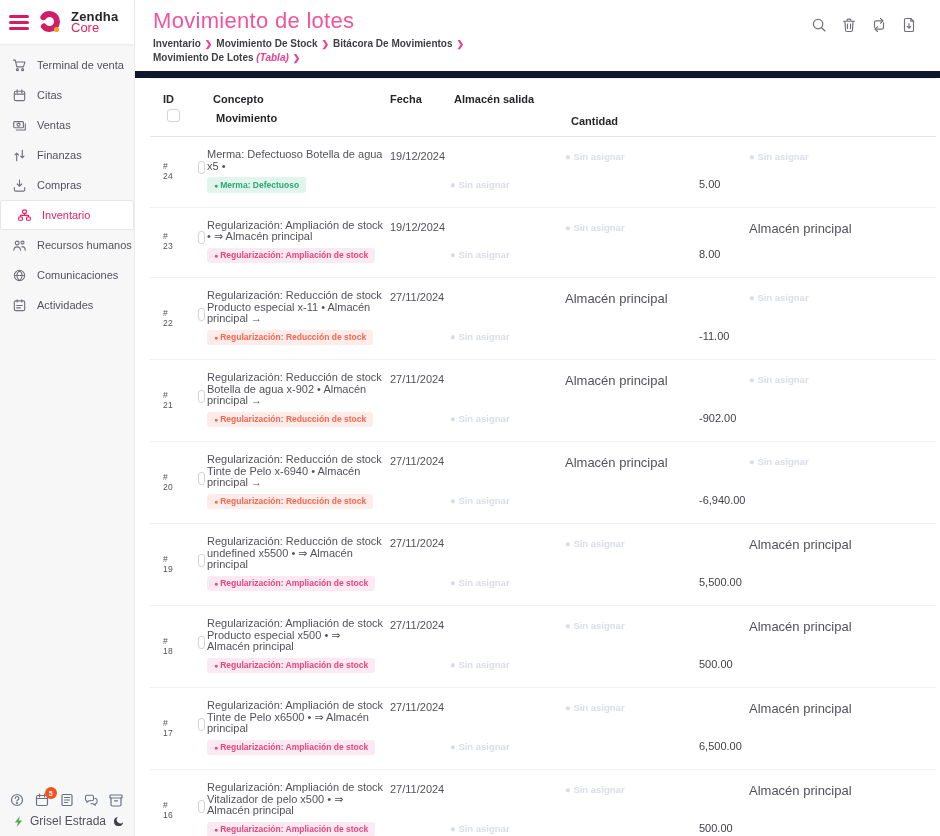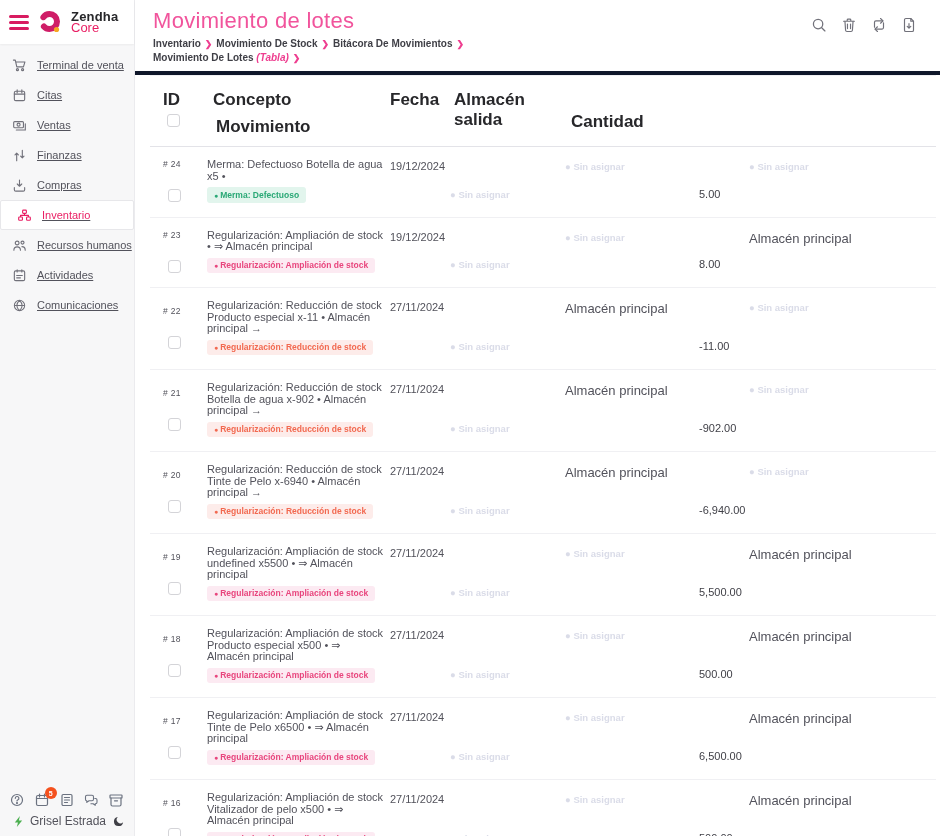--- a/index.html
+++ b/index.html
@@ -13,21 +13,21 @@
     border-right:1px solid #ebebee; display:flex; flex-direction:column; }
   .logo-row { height:44px; background:#fff; display:flex; align-items:center;
     padding-left:9px; gap:9px; box-shadow:0 1px 2px rgba(0,0,0,.05); }
   .hamburger { display:flex; flex-direction:column; gap:3px; cursor:pointer; }
   .hamburger span { display:block; width:20px; height:3px; background:#d81b60; border-radius:2px; }
   .logo-mark { width:24px; height:24px; }
   .logo-text { display:flex; flex-direction:column; line-height:11px; }
   .logo-text .name { font-size:13px; color:#27272a; font-weight:bold; letter-spacing:.2px; }
   .logo-text .core { font-size:13px; color:#e91e63; font-weight:normal; }
 
-  nav { padding-top:6px;text-decoration:underline; }
+  nav { padding-top:6px; }
   .nav-item { height:30px; display:flex; align-items:center; gap:10px;
     padding-left:12px; font-size:11px; color:#52525b; cursor:pointer; }
   .nav-ic { width:15px; height:15px; color:#71717a; display:flex; align-items:center; }
   .nav-ic svg { width:15px; height:15px; }
   .nav-item.active { background:#fff; border:1px solid #e7e7ea; border-radius:2px;
     color:#e91e63; padding-left:16px; }
   .nav-item.active .nav-ic { color:#e91e63; }
 
   .sidebar-footer { margin-top:auto; padding:6px 5px 8px; }
   .foot-icons { display:flex; justify-content:space-between; padding:0 4px; }
@@ -35,49 +35,49 @@
   .fic svg { width:16px; height:16px; }
   .fic .nbadge { position:absolute; top:-5px; right:-6px; min-width:12px; height:12px;
     background:#f4511e; color:#fff; font-size:7px; font-weight:bold; border-radius:50%;
     display:flex; align-items:center; justify-content:center; }
   .user-row { margin-top:5px; display:flex; align-items:center; gap:6px; padding-left:8px; }
   .user-row .uname { font-size:12px; color:#52525b; }
   .user-row svg { display:block; }
 
   
   .main { flex:1; display:flex; flex-direction:column; height:100%; overflow:hidden; }
-  .page-header { position:relative; padding:8px 0 6px 18px; border-bottom:4px solid #0f172a; }
+  .page-header { position:relative; padding:8px 0 6px 18px; border-bottom:7px solid #0f172a; }
   .page-title { font-size:22px; font-weight:400; color:#f1549c; letter-spacing:.3px; }
   .crumbs { margin-top:3px; font-size:10px; color:#3f3f46; line-height:13px; font-weight:bold; }
   .crumb { color:#3f3f46; cursor:pointer; }
   .chev { color:#ee3d8f; font-weight:bold; margin:0 4px; font-size:9px; }
   .crumb-view { color:#ee3d8f; font-style:italic; }
   .toolbar { position:absolute; right:22px; top:16px; display:flex; gap:12px; }
   .tool { width:18px; height:18px; color:#71717a; cursor:pointer; }
   .tool svg { width:18px; height:18px; }
 
   
   .table { margin-left:15px; width:786px; }
   .grid { display:grid; grid-template-columns:55px 180px 63px 117px 128px 56px 187px; }
   .thead { border-top:1px solid #f0f0f3; border-bottom:1px solid #e3e3e8;
-    padding:14px 0 9px; font-size:17px; font-weight:bold; color:#27272a; }
+    padding:14px 0 9px; font-size:11px; font-weight:bold; color:#27272a; }
   .h-id { padding-left:13px; }
   .h-sub { margin-top:7px; }
   .h-concepto .l1 { margin-left:8px; }
   .h-concepto .h-sub { margin-left:11px; }
   .h-fecha { padding-left:5px; }
   .h-producto { padding-top:22px; padding-left:2px; }
   .h-salida { padding-left:6px; }
   .h-cantidad { padding-top:22px; padding-left:6px; }
   .cb { display:inline-block; width:13px; height:13px; border:1.5px solid #d4d4d8;
     border-radius:3px; background:#fff; cursor:pointer; }
   .h-id .cb { margin-left:4px; margin-top:4px; }
 
   .trow { border-bottom:1px solid #f0f0f3; padding:12px 0 14px; cursor:pointer; }
-  .c-id { display:flex; flex-direction:column; gap:20px; padding-left:13px; align-self:center; }
+  .c-id { display:flex; gap:20px; padding-left:13px; align-self:center; }
   .idnum { font-size:8.5px; color:#52525b; letter-spacing:.3px; }
   .c-id .cb { margin-left:5px; }
   .c-concepto { padding-left:2px; }
   .ctext { font-size:11px; line-height:11.5px; color:#52525b; max-width:178px; }
   .badge { display:inline-block; margin-top:5px; font-size:8.5px; font-weight:bold;
     padding:2.5px 7px 3px; border-radius:3px; white-space:nowrap; }
   .badge .bdot { font-size:7px; margin-right:2px; }
   .badge-green { color:#2aa876; background:#e2f5ed; }
   .badge-pink { color:#e8457d; background:#fceaf2; }
   .badge-orange { color:#f26950; background:#fdecea; }
@@ -177,35 +177,35 @@
               <circle cx="5.5" cy="5.3" r="2"></circle>
               <path d="M2 13c0-2.1 1.5-3.6 3.5-3.6S9 10.9 9 13"></path>
               <circle cx="11.2" cy="4.9" r="1.6"></circle>
               <path d="M10.6 9.2c2 0 3.5 1.6 3.5 3.8"></path>
             </svg>
           </span>
         <span class="nav-label">Recursos humanos</span>
       </div>
       <div class="nav-item">
         <span class="nav-ic">
+            <svg viewBox="0 0 16 16" fill="none" stroke="currentColor" stroke-width="1.1">
+              <circle cx="8" cy="8" r="5.5"></circle>
+              <path d="M2.5 8h11M8 2.5c-3.8 3.7-3.8 7.3 0 11M8 2.5c3.8 3.7 3.8 7.3 0 11"></path>
+            </svg>
+          </span>
+        <span class="nav-label">Comunicaciones</span>
+      </div>
+      <div class="nav-item">
+        <span class="nav-ic">
             <svg viewBox="0 0 16 16" fill="none" stroke="currentColor" stroke-width="1.2" stroke-linecap="round">
               <rect x="2.5" y="3" width="11" height="10.5" rx="1.5"></rect>
               <path d="M5.5 2v2.2M10.5 2v2.2M5 8h6M5 10.5h4"></path>
             </svg>
           </span>
         <span class="nav-label">Actividades</span>
-      </div>
-      <div class="nav-item">
-        <span class="nav-ic">
-            <svg viewBox="0 0 16 16" fill="none" stroke="currentColor" stroke-width="1.1">
-              <circle cx="8" cy="8" r="5.5"></circle>
-              <path d="M2.5 8h11M8 2.5c-3.8 3.7-3.8 7.3 0 11M8 2.5c3.8 3.7 3.8 7.3 0 11"></path>
-            </svg>
-          </span>
-        <span class="nav-label">Comunicaciones</span>
       </div>
     </nav>
 
     <div class="sidebar-footer">
       <div class="foot-icons">
         <span class="fic"><svg viewBox="0 0 16 16" fill="none" stroke="currentColor" stroke-width="1.2" stroke-linecap="round">
               <circle cx="8" cy="8" r="5.5"></circle>
               <path d="M6.3 6.3a1.8 1.8 0 1 1 2.4 1.7c-.5.2-.7.5-.7 1"></path>
               <circle cx="8" cy="11.1" r=".45" fill="currentColor"></circle>
             </svg></span>
@@ -372,21 +372,21 @@
     <div class="c-salida"><span class="whname">Almacén principal</span></div>
     <div class="c-cantidad">-6,940.00</div>
     <div class="c-entrada"><span class="unassigned">● Sin asignar</span></div>
           </div>
           <div class="grid trow">
     <div class="c-id">
       <span class="idnum"># 19</span>
       <span class="cb"></span>
     </div>
     <div class="c-concepto">
-      <div class="ctext">Regularización: Ampliación de stock undefined x5500 • ⇒ Almacén principal</div>
+      <div class="ctext">Regularización: Reducción de stock undefined x5500 • ⇒ Almacén principal</div>
       <span class="badge badge-pink"><span class="bdot">●</span>Regularización: Ampliación de stock</span>
     </div>
     <div class="c-fecha">27/11/2024</div>
     <div class="c-producto">
               <span class="unassigned">● Sin asignar</span>
             </div>
     <div class="c-salida"><span class="unassigned">● Sin asignar</span></div>
     <div class="c-cantidad">5,500.00</div>
     <div class="c-entrada"><span class="whname">Almacén principal</span></div>
           </div>

